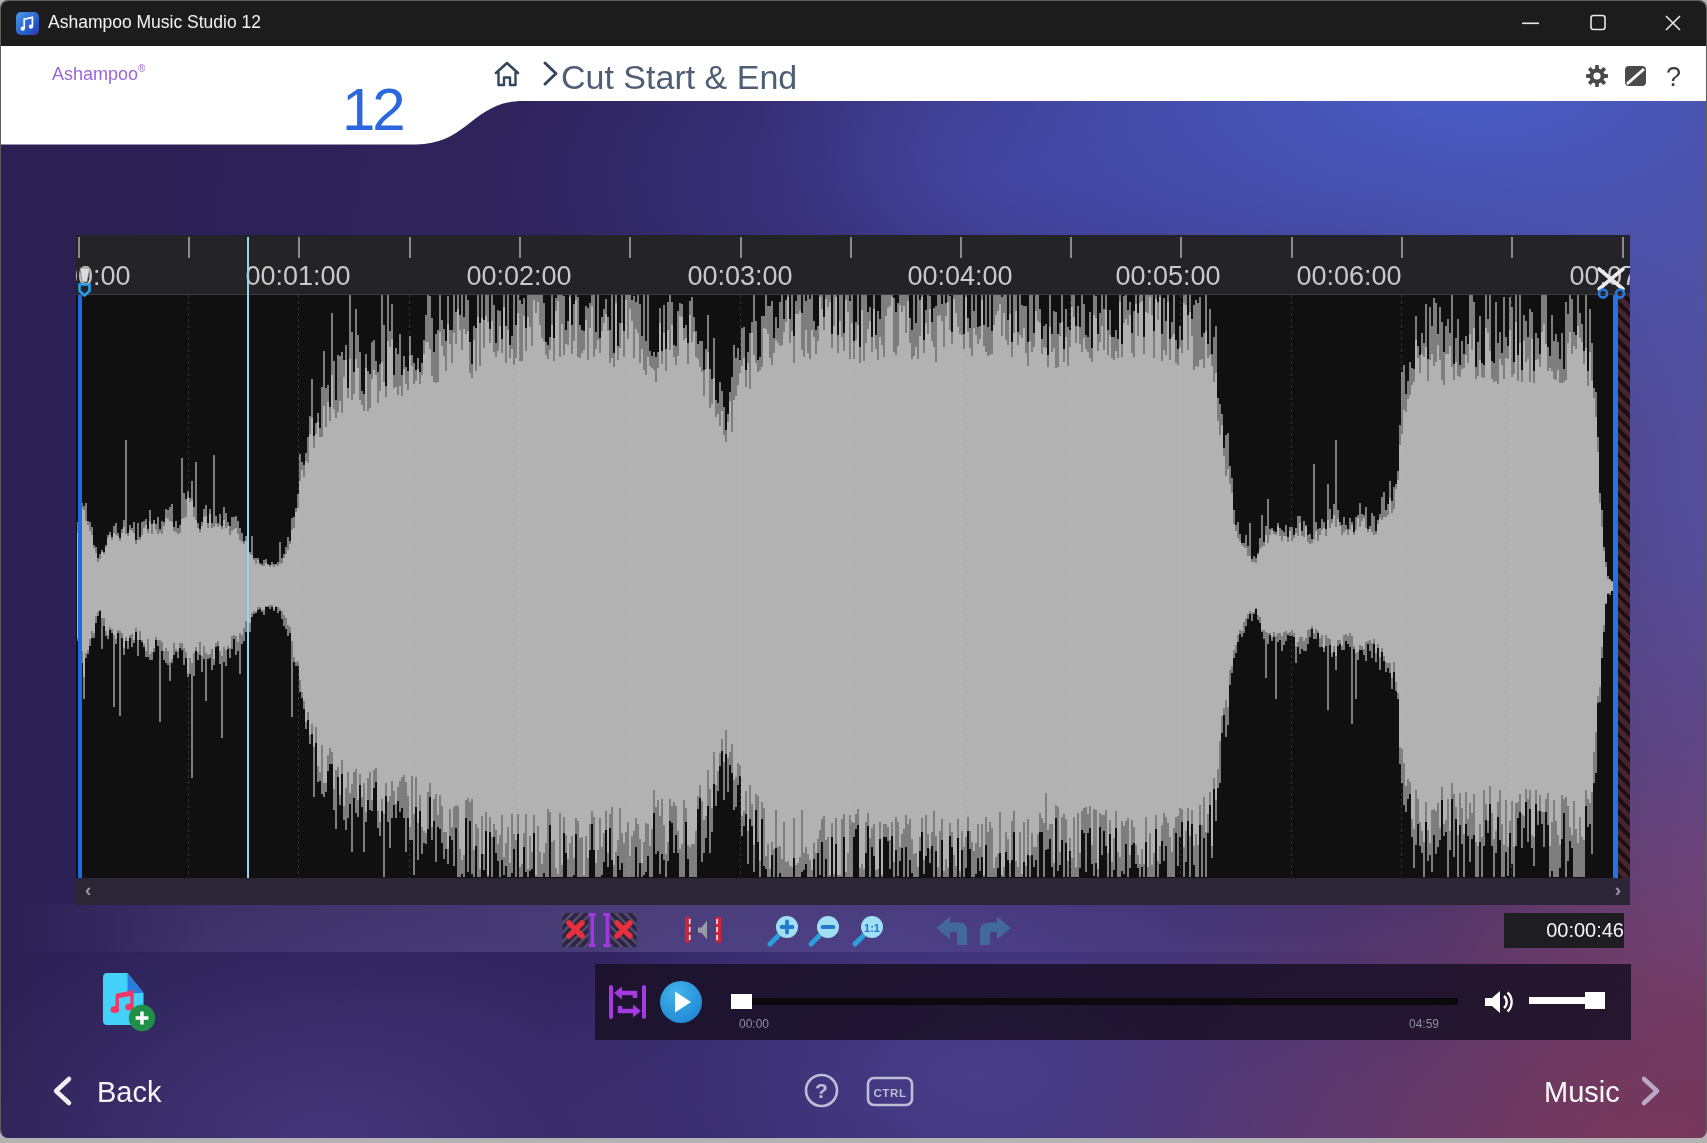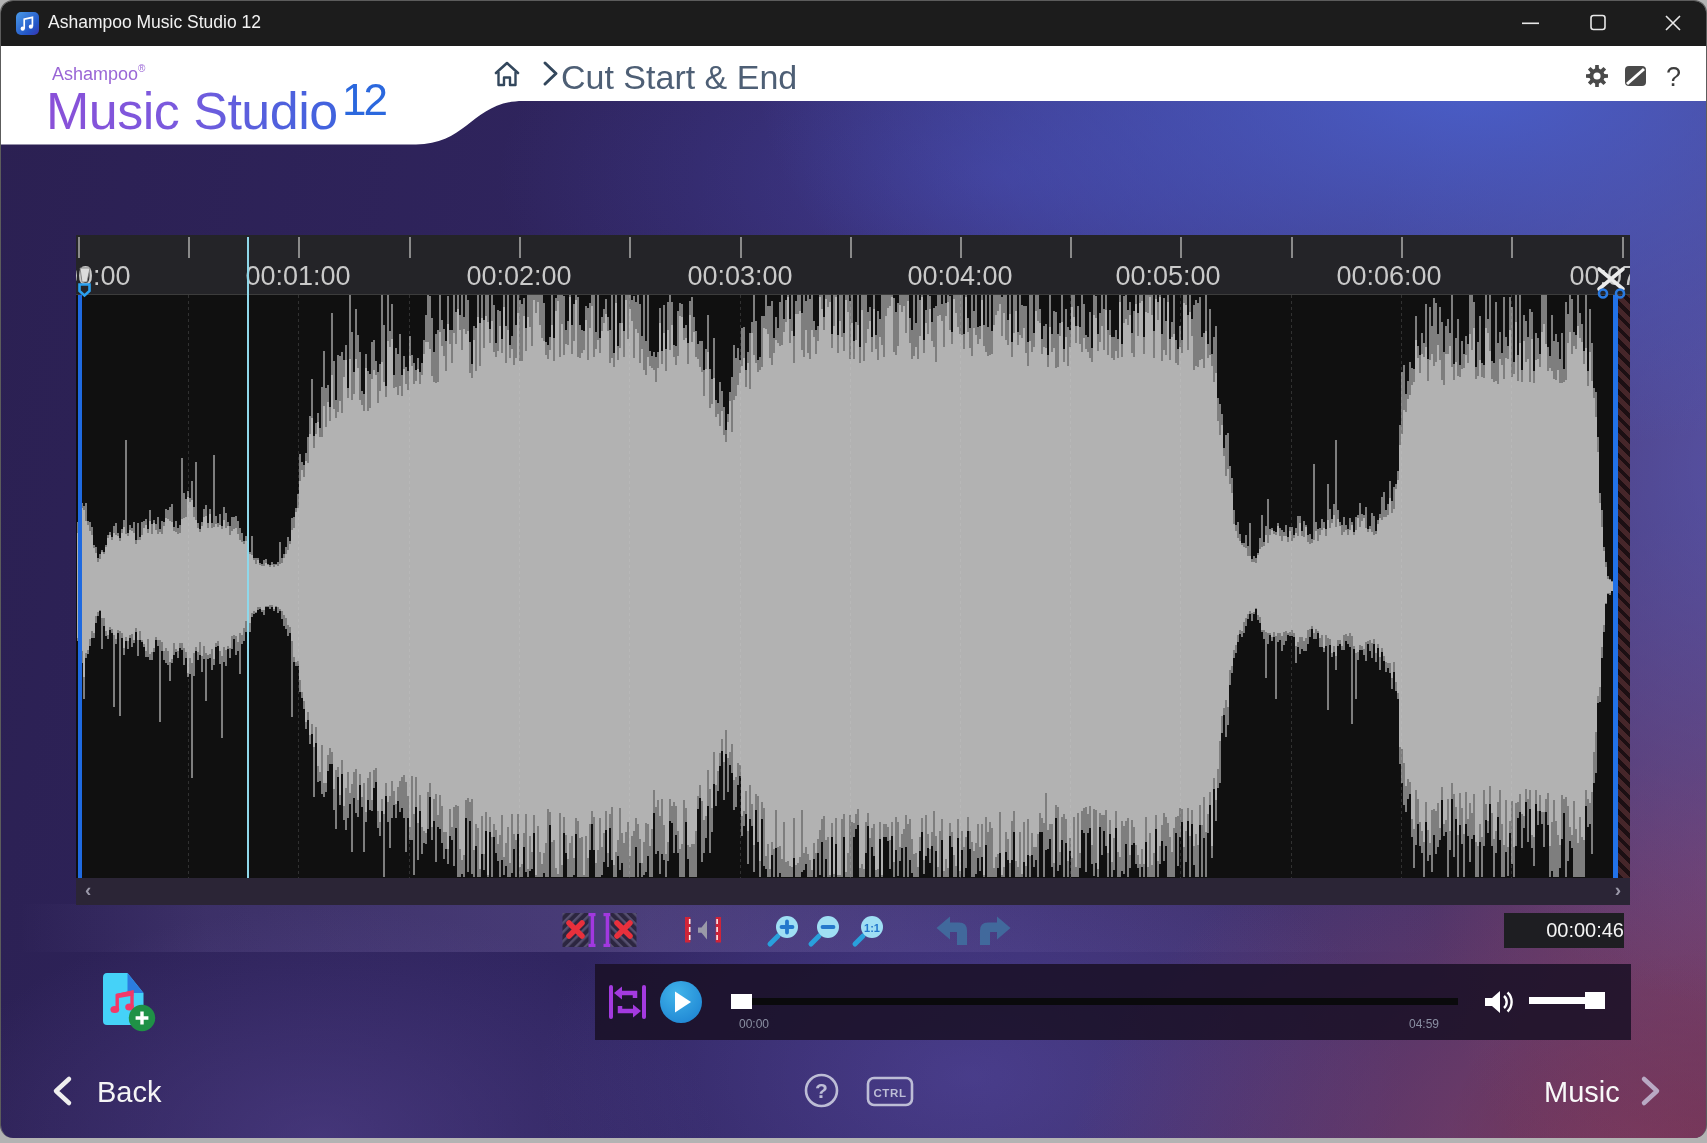--- a/index.html
+++ b/index.html
@@ -1,34 +1,34 @@
 <!DOCTYPE html>
 <html><head><meta charset="utf-8">
 <style>
 *{margin:0;padding:0;box-sizing:border-box}
 html,body{width:1707px;height:1143px;overflow:hidden;background:#b3b3b3;font-family:"Liberation Sans",sans-serif}
-#win{position:absolute;left:0;top:0;width:1707px;height:1138px;border-radius:13px;overflow:hidden;border:1px solid #5c5c5c;border-bottom:none}
+#win{position:absolute;left:0;top:0;width:1707px;height:1138px;border-radius:8px;overflow:hidden;border:1px solid #5c5c5c;border-bottom:none}
 #titlebar{position:absolute;left:0;top:0;width:100%;height:45px;background:#1c1c1c}
 #appicon{position:absolute;left:15px;top:11px;width:23px;height:23px;border-radius:5px;background:linear-gradient(135deg,#4a9ae8,#2356c8 70%,#3a34b0)}
 #titletxt{position:absolute;left:47px;top:11px;font-size:17.5px;color:#f2f2f2}
 #bg{position:absolute;left:0;top:45px;width:1707px;height:1093px;background:
  radial-gradient(1020px 540px at 1470px 30px, rgba(74,96,205,0.97), rgba(74,96,205,0) 70%),
  radial-gradient(700px 330px at 1000px 130px, rgba(78,82,198,0.42), rgba(78,82,198,0) 72%),
  radial-gradient(640px 780px at 1770px 420px, rgba(92,94,192,0.72), rgba(92,94,192,0) 70%),
  radial-gradient(420px 520px at 1730px 840px, rgba(132,66,108,0.6), rgba(132,66,108,0) 72%),
  radial-gradient(830px 600px at 1660px 1150px, rgba(152,66,100,0.7), rgba(152,66,100,0) 72%),
  radial-gradient(360px 260px at 1707px 1093px, rgba(52,18,42,0.6), rgba(52,18,42,0) 72%),
  radial-gradient(620px 360px at 970px 1030px, rgba(110,98,205,0.30), rgba(110,98,205,0) 70%),
  radial-gradient(560px 330px at 320px 1093px, rgba(90,72,150,0.5), rgba(90,72,150,0) 70%),
  linear-gradient(100deg,#2b2052 0%,#302560 38%,#392d6e 62%,#42326c 82%,#4c3662 100%)}
 #glowband{position:absolute;left:0;top:903px;width:1707px;height:48px;background:linear-gradient(90deg,rgba(190,170,235,0) 1%,rgba(190,170,235,0.10) 12%,rgba(200,180,240,0.17) 38%,rgba(190,170,235,0.06) 62%,rgba(190,170,235,0) 85%)}
 #whitehdr{position:absolute;left:0;top:45px}
 #logo-a{position:absolute;left:51px;top:62px;font-size:18px;color:#9a66d6}
 #logo-m{position:absolute;left:45px;top:80px;font-size:52px;letter-spacing:-0.5px;background:linear-gradient(90deg,#8a50d8 0%,#7a5ade 45%,#5560dd 75%,#3f63de 100%);-webkit-background-clip:text;background-clip:text;color:transparent}
-#logo-12{position:absolute;left:341px;top:74px;font-size:44px;letter-spacing:-3px;color:#2b68de}
+#logo-12{position:absolute;left:341px;top:74px;font-size:60px;letter-spacing:-3px;color:#2b68de}
 #crumb{position:absolute;left:560px;top:57px;font-size:34px;color:#4e5f75}
 #heading{position:absolute;left:77px;top:177px;font-size:34px;color:#fff;font-weight:400;letter-spacing:0px}
 #panel{position:absolute;left:75px;top:234px;width:1554px;height:670px}
 #ruler{position:absolute;left:0;top:0;width:1554px;height:60px;background:#242428;overflow:hidden}
 .tick{position:absolute;top:2px;width:2px;height:21px;background:#8a8a8a}
 .rlab{position:absolute;top:26px;width:200px;margin-left:-100px;text-align:center;font-size:27px;color:#c9c9c9}
 .grid{position:absolute;top:60px;width:1px;height:583px;background-image:linear-gradient(rgba(215,215,215,0.17) 50%,transparent 50%);background-size:1px 6px}
 #scrollbar{position:absolute;left:0;top:643px;width:1554px;height:27px;background:#2b2536}
 .sbtn{position:absolute;top:1px;font-size:19px;color:#9a98a8;font-weight:700}
 #hatch{position:absolute;left:1542px;top:60px;width:12px;height:583px;background:repeating-linear-gradient(45deg,#1c0f13 0 4px,#46262a 4px 9px)}
@@ -58,21 +58,20 @@
       </svg>
     </div>
 <div id="titletxt">Ashampoo Music Studio 12</div>
 <svg style="left:1516px;top:0" width="191" height="45">
  <rect x="5" y="21.5" width="17" height="1.6" fill="#e8e8e8"></rect>
  <rect x="74" y="14.5" width="14" height="14" rx="2.5" fill="none" stroke="#e8e8e8" stroke-width="1.6"></rect>
  <path d="M149 15 L163 29 M163 15 L149 29" stroke="#e8e8e8" stroke-width="1.6"></path>
 </svg>
 
 <div id="logo-a">Ashampoo<span style="font-size:10px;vertical-align:8px">®</span></div>
-<div id="logo-m">Music Studio</div>
 <div id="logo-12">12</div>
 
 <svg style="left:492px;top:58px" width="80" height="32">
  <path d="M3 14 L14 4 L25 14" stroke="#33475c" stroke-width="2.6" fill="none" stroke-linecap="round" stroke-linejoin="round"></path>
  <path d="M5.5 13 V26 H11 V18.5 H17 V26 H22.5 V13" stroke="#33475c" stroke-width="2.4" fill="none" stroke-linejoin="round"></path>
  <path d="M52 4 L63 14.5 L52 25" stroke="#33475c" stroke-width="3" fill="none" stroke-linecap="round" stroke-linejoin="round"></path>
 </svg>
 <div id="crumb">Cut Start &amp; End</div>
 
 <svg style="left:1583px;top:62px" width="110" height="30">
@@ -100,21 +99,21 @@
         <div class="tick" style="left:1215px"></div>
         <div class="tick" style="left:1325px"></div>
         <div class="tick" style="left:1435px"></div>
         <div class="tick" style="left:1546px"></div>
         <div class="rlab" style="left:2px">00:00:00</div>
         <div class="rlab" style="left:222px">00:01:00</div>
         <div class="rlab" style="left:443px">00:02:00</div>
         <div class="rlab" style="left:664px">00:03:00</div>
         <div class="rlab" style="left:884px">00:04:00</div>
         <div class="rlab" style="left:1092px">00:05:00</div>
-        <div class="rlab" style="left:1313px">00:06:00</div>
+        <div class="rlab" style="left:1273px">00:06:00</div>
         <div class="rlab" style="left:1546px">00:07:00</div>
       </div>
  <svg width="1554" height="583" style="position:absolute;left:0;top:60px" shape-rendering="crispEdges">
 <rect x="0" y="0" width="1554" height="583" fill="#101010"></rect>
 <line x1="2" y1="291" x2="1537" y2="291" stroke="#8a8a8a" stroke-width="1"></line>
 <path d="M77 521V640M79 472V656M81 502V662M83 505V698M85 502V657M87 520V653M89 521V645M91 526V637M93 544V637M95 546V622M97 557V615M99 553V610M101 549V648M103 551V625M105 544V635M107 534V638M109 531V629M111 536V632M113 525V706M115 522V643M117 532V632M119 537V715M121 528V637M123 519V654M125 439V640M127 532V648M129 524V637M131 527V646M133 521V642M135 539V631M137 522V655M139 536V639M141 521V641M143 520V646M145 518V656M147 528V656M149 509V659M151 523V659M153 519V651M155 523V639M157 516V645M159 528V721M161 520V650M163 521V659M165 508V662M167 509V664M169 506V680M171 503V662M173 526V654M175 520V651M177 527V657M179 524V647M181 457V649M183 492V664M185 498V657M187 490V676M189 497V673M191 480V777M193 506V675M195 461V650M197 522V659M199 528V654M201 521V671M203 508V658M205 504V700M207 522V658M209 508V657M211 522V669M213 454V664M215 515V646M217 522V645M219 513V663M221 525V737M223 506V661M225 512V665M227 521V648M229 525V657M231 516V648M233 516V638M235 515V654M237 520V650M239 527V673M241 532V643M243 540V640M245 535V631M247 540V620M249 551V631M251 535V616M253 557V613M255 557V612M257 557V609M259 562V608M261 563V611M263 559V614M265 558V606M267 563V606M269 564V608M271 561V606M273 563V610M275 563V606M277 561V612M279 541V610M281 557V618M283 553V625M285 546V628M287 536V635M289 540V632M291 517V716M293 516V661M295 507V665M297 493V665M299 453V691M301 461V697M303 464V708M305 452V728M307 436V719M309 415V743M311 378V733M313 435V796M315 422V742M317 412V781M319 427V780M321 386V793M323 350V796M325 387V791M327 384V770M329 406V763M331 312V763M333 360V809M335 399V828M337 354V776M339 355V804M341 351V773M343 359V819M345 344V829M347 387V817M349 294V803M351 331V851M353 371V797M355 308V812M357 334V816M359 351V784M361 390V806M363 393V851M365 353V821M367 370V799M369 373V809M371 341V810M373 339V787M375 360V781M377 371V827M379 363V835M381 294V810M383 324V876M385 385V795M387 294V821M389 330V847M391 303V817M393 374V804M395 347V817M397 353V800M399 333V811M401 374V807M403 355V817M405 366V851M407 370V817M409 335V839M411 354V839M413 362V874M415 369V806M417 357V859M419 371V810M421 362V853M423 339V842M425 314V843M427 294V828M429 295V796M431 317V839M433 351V820M435 333V861M437 329V826M439 294V828M441 319V842M443 328V858M445 340V848M447 295V863M449 329V835M451 329V839M453 294V865M455 311V827M457 294V876M459 314V876M461 294V873M463 316V876M465 294V817M467 299V871M469 341V820M471 363V873M473 325V876M475 327V845M477 294V876M479 322V876M481 294V853M483 319V869M485 294V830M487 294V876M489 328V831M491 294V876M493 304V836M495 342V852M497 309V860M499 310V876M501 338V859M503 294V874M505 325V865M507 294V876M509 344V876M511 335V872M513 294V848M515 324V876M517 294V833M519 299V876M521 303V876M523 297V846M525 327V871M527 294V876M529 294V870M531 294V868M533 294V832M535 294V876M537 294V876M539 294V876M541 294V876M543 302V872M545 341V876M547 344V876M549 336V824M551 294V876M553 337V876M555 297V876M557 294V876M559 294V876M561 294V876M563 295V832M565 329V852M567 320V876M569 294V876M571 324V876M573 303V874M575 294V833M577 296V876M579 324V876M581 329V876M583 330V876M585 305V876M587 307V876M589 302V849M591 294V823M593 294V849M595 331V876M597 294V876M599 337V876M601 316V874M603 308V861M605 298V829M607 316V866M609 329V827M611 294V859M613 352V876M615 294V876M617 345V855M619 322V869M621 294V862M623 330V876M625 294V876M627 294V876M629 294V876M631 299V876M633 295V876M635 301V846M637 294V876M639 303V862M641 335V876M643 294V874M645 340V871M647 294V855M649 350V876M651 355V876M653 351V812M655 356V853M657 351V850M659 307V873M661 350V853M663 304V859M665 348V876M667 301V860M669 294V820M671 301V822M673 344V852M675 345V834M677 310V852M679 302V876M681 303V876M683 327V876M685 324V821M687 342V858M689 300V876M691 296V876M693 316V876M695 330V876M697 343V808M699 340V797M701 340V861M703 369V852M705 348V837M707 314V805M709 368V852M711 378V831M713 337V783M715 399V805M717 402V790M719 381V765M721 390V750M723 406V799M725 429V753M727 413V791M729 391V764M731 376V772M733 344V809M735 357V806M737 347V784M739 359V775M741 327V835M743 326V825M745 369V813M747 351V863M749 332V818M751 321V825M753 294V871M755 320V809M757 359V841M759 356V876M761 315V818M763 315V865M765 294V868M767 305V876M769 305V876M771 300V854M773 337V876M775 316V847M777 327V876M779 301V872M781 294V876M783 318V876M785 299V876M787 294V876M789 318V876M791 294V876M793 335V857M795 300V876M797 294V876M799 294V876M801 312V871M803 294V869M805 300V863M807 294V876M809 298V876M811 294V876M813 320V858M815 329V876M817 325V852M819 294V874M821 294V841M823 316V876M825 294V858M827 294V876M829 294V876M831 333V836M833 294V876M835 294V843M837 334V876M839 294V876M841 294V876M843 332V836M845 294V876M847 294V876M849 300V876M851 294V876M853 340V836M855 321V828M857 294V824M859 346V876M861 294V876M863 294V876M865 294V852M867 311V825M869 306V876M871 336V846M873 294V855M875 334V876M877 310V876M879 318V838M881 294V876M883 294V836M885 294V836M887 294V840M889 294V868M891 294V835M893 297V876M895 311V849M897 302V875M899 294V860M901 294V847M903 294V876M905 294V846M907 294V876M909 317V859M911 329V872M913 294V876M915 322V876M917 294V876M919 299V850M921 294V831M923 339V873M925 309V855M927 294V847M929 295V862M931 321V845M933 307V876M935 305V850M937 294V876M939 294V876M941 303V839M943 294V876M945 302V876M947 294V876M949 295V835M951 331V846M953 294V876M955 294V876M957 294V837M959 294V876M961 294V849M963 333V876M965 294V867M967 317V830M969 327V848M971 294V876M973 310V876M975 294V873M977 326V857M979 325V870M981 294V856M983 324V876M985 294V844M987 326V876M989 294V876M991 330V876M993 294V876M995 294V876M997 294V867M999 294V852M1001 296V876M1003 294V876M1005 294V851M1007 319V859M1009 294V876M1011 341V859M1013 294V831M1015 294V876M1017 331V876M1019 294V876M1021 304V876M1023 305V861M1025 305V876M1027 341V854M1029 294V876M1031 294V854M1033 332V866M1035 294V859M1037 294V876M1039 308V831M1041 338V831M1043 325V876M1045 323V849M1047 354V848M1049 294V838M1051 333V866M1053 310V876M1055 311V817M1057 333V870M1059 322V864M1061 294V839M1063 348V876M1065 308V842M1067 326V876M1069 329V850M1071 294V876M1073 294V876M1075 325V876M1077 305V876M1079 326V867M1081 294V829M1083 303V832M1085 334V871M1087 336V832M1089 311V827M1091 347V863M1093 294V875M1095 295V862M1097 333V876M1099 312V826M1101 294V854M1103 308V830M1105 294V845M1107 329V876M1109 309V833M1111 336V876M1113 336V869M1115 329V827M1117 338V876M1119 294V876M1121 343V870M1123 295V873M1125 294V843M1127 309V876M1129 301V867M1131 332V844M1133 310V842M1135 294V863M1137 312V867M1139 294V876M1141 294V866M1143 336V876M1145 294V841M1147 294V876M1149 294V876M1151 294V876M1153 330V876M1155 294V828M1157 301V876M1159 294V863M1161 333V840M1163 297V860M1165 320V845M1167 294V876M1169 338V876M1171 321V876M1173 294V876M1175 339V832M1177 348V865M1179 325V836M1181 339V821M1183 294V876M1185 294V861M1187 314V820M1189 294V876M1191 318V823M1193 304V864M1195 299V876M1197 302V876M1199 296V824M1201 336V876M1203 332V837M1205 294V876M1207 343V832M1209 308V804M1211 353V857M1213 336V788M1215 325V820M1217 397V787M1219 403V782M1221 413V732M1223 447V714M1225 434V736M1227 432V724M1229 465V684M1231 477V672M1233 509V657M1235 524V652M1237 521V641M1239 533V633M1241 542V636M1243 542V632M1245 534V625M1247 545V618M1249 522V613M1251 558V620M1253 555V613M1255 557V608M1257 552V619M1259 537V622M1261 514V631M1263 541V638M1265 525V677M1267 498V643M1269 528V634M1271 527V640M1273 530V636M1275 531V698M1277 522V641M1279 527V639M1281 529V650M1283 531V644M1285 524V640M1287 536V634M1289 526V635M1291 526V635M1293 534V636M1295 527V662M1297 515V646M1299 515V653M1301 530V648M1303 520V650M1305 524V650M1307 534V643M1309 533V636M1311 538V628M1313 463V638M1315 521V638M1317 528V632M1319 527V646M1321 518V646M1323 521V651M1325 528V645M1327 483V709M1329 508V644M1331 518V656M1333 503V651M1335 439V669M1337 509V645M1339 521V643M1341 524V649M1343 516V649M1345 524V640M1347 528V643M1349 517V646M1351 521V723M1353 531V648M1355 516V698M1357 514V659M1359 502V649M1361 513V649M1363 514V654M1365 506V660M1367 528V643M1369 525V650M1371 512V657M1373 515V643M1375 530V661M1377 519V647M1379 513V669M1381 496V651M1383 491V660M1385 509V671M1387 503V667M1389 480V672M1391 500V688M1393 486V671M1395 483V690M1397 470V698M1399 424V763M1401 371V782M1403 364V804M1405 393V811M1407 380V798M1409 361V793M1411 367V836M1413 368V867M1415 315V844M1417 345V823M1419 354V845M1421 332V852M1423 342V876M1425 303V821M1427 358V860M1429 306V854M1431 325V871M1433 297V834M1435 302V853M1437 333V846M1439 306V839M1441 321V799M1443 351V835M1445 325V831M1447 318V876M1449 332V849M1451 294V798M1453 363V856M1455 337V818M1457 318V876M1459 364V824M1461 340V843M1463 353V876M1465 335V823M1467 343V835M1469 294V861M1471 294V838M1473 301V834M1475 366V876M1477 341V876M1479 315V841M1481 362V876M1483 364V845M1485 294V819M1487 318V832M1489 294V803M1491 360V845M1493 362V876M1495 301V852M1497 342V816M1499 331V839M1501 352V876M1503 296V876M1505 336V851M1507 345V875M1509 296V832M1511 306V863M1513 361V876M1515 294V845M1517 354V817M1519 294V811M1521 369V847M1523 314V827M1525 320V801M1527 336V841M1529 308V808M1531 311V847M1533 370V865M1535 332V803M1537 337V824M1539 353V810M1541 294V823M1543 294V846M1545 294V811M1547 346V824M1549 355V876M1551 314V870M1553 340V876M1555 333V876M1557 341V876M1559 358V867M1561 332V838M1563 368V812M1565 301V876M1567 313V860M1569 294V840M1571 298V847M1573 331V876M1575 334V876M1577 294V876M1579 312V876M1581 323V876M1583 350V876M1585 294V805M1587 370V826M1589 308V823M1591 342V853M1593 387V782M1595 391V772M1597 436V702M1599 492V701M1601 509V657M1603 546V631M1605 561V603M1607 575V593M1609 578V594M1611 580V590" stroke="#7e7e7e" stroke-width="2" fill="none" transform="translate(-75,-294)"></path>
 <path d="M77 532V637M79 528V649M81 507V650M83 509V676M85 520V652M87 524V649M89 530V638M91 534V630M93 547V632M95 552V615M97 561V611M99 558V609M101 551V617M103 553V617M105 546V630M107 537V634M109 534V626M111 539V628M113 532V634M115 534V638M117 535V629M119 540V630M121 532V632M123 526V647M125 533V636M127 535V640M129 529V634M131 530V633M133 532V639M135 543V627M137 539V639M139 539V630M141 534V639M143 527V643M145 524V650M147 532V638M149 520V653M151 533V651M153 522V647M155 529V636M157 533V639M159 531V639M161 533V641M163 525V650M165 517V647M167 518V650M169 520V661M171 521V658M173 530V642M175 531V648M177 533V650M179 532V642M181 518V642M183 517V647M185 516V651M187 496V672M189 501V657M191 499V662M193 516V652M195 519V646M197 527V651M199 531V641M201 525V655M203 516V645M205 515V652M207 527V654M209 513V653M211 527V648M213 526V658M215 523V642M217 526V640M219 524V650M221 528V655M223 519V646M225 527V649M227 525V645M229 534V647M231 530V635M233 528V634M235 527V635M237 533V641M239 539V632M241 541V634M243 543V627M245 540V620M247 552V618M249 553V622M251 554V612M253 559V610M255 563V611M257 559V606M259 564V606M261 565V609M263 565V609M265 562V605M267 564V605M269 566V604M271 564V604M273 566V608M275 564V605M277 565V606M279 563V608M281 562V610M283 557V614M285 553V617M287 549V624M289 543V626M291 529V640M293 527V656M295 511V661M297 507V660M299 480V679M301 469V691M303 476V700M305 460V721M307 462V711M309 433V734M311 417V723M313 447V746M315 433V726M317 421V765M319 436V771M321 436V744M323 405V782M325 426V782M327 401V754M329 420V747M331 374V751M333 408V788M335 417V769M337 411V766M339 400V794M341 412V759M343 376V805M345 359V787M347 397V771M349 358V792M351 399V783M353 393V771M355 358V768M357 367V799M359 399V773M361 404V796M363 410V782M365 367V811M367 410V777M369 407V771M371 378V799M373 369V769M375 374V767M377 402V810M379 390V821M381 361V798M383 381V813M385 396V782M387 340V801M389 346V795M391 338V780M393 387V790M395 386V803M397 394V786M399 385V780M401 395V776M403 368V774M405 383V781M407 389V795M409 355V826M411 365V775M413 383V813M415 380V776M417 368V822M419 383V794M421 374V826M423 353V830M425 341V832M427 341V791M429 348V782M431 375V826M433 381V798M435 382V793M437 381V814M439 331V794M441 345V805M443 355V831M445 370V831M447 323V848M449 343V808M451 362V826M453 332V806M455 343V804M457 308V805M459 329V848M461 349V859M463 328V854M465 333V799M467 330V797M469 372V801M471 377V798M473 339V849M475 370V823M477 316V827M479 365V868M481 317V815M483 347V853M485 315V811M487 321V874M489 342V816M491 320V836M493 351V823M495 356V829M497 350V843M499 325V834M501 352V814M503 306V856M505 362V842M507 329V826M509 357V862M511 348V813M513 364V833M515 357V839M517 312V813M519 360V866M521 360V863M523 315V832M525 350V813M527 316V868M529 326V835M531 345V851M533 299V814M535 312V874M537 301V825M539 324V851M541 337V863M543 340V852M545 354V842M547 358V808M549 349V811M551 324V841M553 360V839M555 310V867M557 300V873M559 356V812M561 323V864M563 354V816M565 343V834M567 344V858M569 296V842M571 353V835M573 340V857M575 299V817M577 356V820M579 357V837M581 352V836M583 349V874M585 319V835M587 359V857M589 327V823M591 305V810M593 356V816M595 348V862M597 339V849M599 352V817M601 330V846M603 322V832M605 313V810M607 330V852M609 362V813M611 357V806M613 366V864M615 302V851M617 359V839M619 347V807M621 322V832M623 356V842M625 299V831M627 338V821M629 308V855M631 320V835M633 357V830M635 328V817M637 332V823M639 362V838M641 348V862M643 369V841M645 374V822M647 356V823M649 365V845M651 367V828M653 369V789M655 381V806M657 367V799M659 322V815M661 363V798M663 332V824M665 370V853M667 329V841M669 349V798M671 324V805M673 356V801M675 364V805M677 355V830M679 315V848M681 316V843M683 339V799M685 337V807M687 363V844M689 314V846M691 341V843M693 331V843M695 356V830M697 358V795M699 366V784M701 371V800M703 395V819M705 368V815M707 351V769M709 407V788M711 403V807M713 377V751M715 416V784M717 413V770M719 425V752M721 410V738M723 434V761M725 441V729M727 421V757M729 400V751M731 431V743M733 399V779M735 395V776M737 384V762M739 372V764M741 365V815M743 357V810M745 386V790M747 362V830M749 388V784M751 332V803M753 354V844M755 362V793M757 371V795M759 369V860M761 366V801M763 327V807M765 328V855M767 333V843M769 357V868M771 364V841M773 352V848M775 339V809M777 342V846M779 345V845M781 344V858M783 331V821M785 321V861M787 296V860M789 342V865M791 330V866M793 362V817M795 313V864M797 313V862M799 310V856M801 349V809M803 356V852M805 329V846M807 352V853M809 358V859M811 329V869M813 336V842M815 353V852M817 340V838M819 296V829M821 308V818M823 329V815M825 298V839M827 306V836M829 301V874M831 347V822M833 325V873M835 296V817M837 352V874M839 320V874M841 336V818M843 350V813M845 299V871M847 311V852M849 358V814M851 322V821M853 358V822M855 339V813M857 324V808M859 362V867M861 309V863M863 360V868M865 342V821M867 328V812M869 320V837M871 351V827M873 308V823M875 348V869M877 359V868M879 336V821M881 344V874M883 356V823M885 315V823M887 307V826M889 305V839M891 296V821M893 351V861M895 354V816M897 345V821M899 304V846M901 311V833M903 305V828M905 332V814M907 300V823M909 342V818M911 358V838M913 355V853M915 346V852M917 358V866M919 335V836M921 296V817M923 352V859M925 322V814M927 333V833M929 308V848M931 340V831M933 346V810M935 361V835M937 315V866M939 314V830M941 320V818M943 346V870M945 315V858M947 301V867M949 329V822M951 343V831M953 298V854M955 312V865M957 326V818M959 333V870M961 334V830M963 348V846M965 296V836M967 331V816M969 347V830M971 355V841M973 327V850M975 334V842M977 343V823M979 338V846M981 299V823M983 345V874M985 351V816M987 355V831M989 354V821M991 353V827M993 324V867M995 314V856M997 310V853M999 303V811M1001 335V874M1003 312V866M1005 339V831M1007 344V838M1009 313V862M1011 356V820M1013 332V810M1015 310V860M1017 344V866M1019 334V831M1021 337V873M1023 327V821M1025 352V865M1027 365V818M1029 340V855M1031 351V832M1033 346V846M1035 310V846M1037 320V833M1039 322V812M1041 353V817M1043 346V822M1045 347V792M1047 366V829M1049 326V823M1051 351V823M1053 347V862M1055 367V804M1057 366V806M1059 335V851M1061 321V816M1063 361V813M1065 336V818M1067 365V860M1069 346V837M1071 306V857M1073 316V816M1075 342V866M1077 325V812M1079 343V852M1081 351V810M1083 337V807M1085 348V806M1087 351V813M1089 357V805M1091 361V844M1093 314V808M1095 317V809M1097 350V868M1099 341V812M1101 325V814M1103 349V814M1105 309V809M1107 354V852M1109 334V819M1111 357V861M1113 359V837M1115 350V810M1117 357V851M1119 301V856M1121 356V820M1123 322V825M1125 318V820M1127 324V817M1129 314V854M1131 352V819M1133 356V826M1135 303V844M1137 335V854M1139 302V863M1141 300V848M1143 353V863M1145 311V816M1147 312V866M1149 296V832M1151 314V864M1153 357V852M1155 298V814M1157 319V860M1159 296V845M1161 360V824M1163 349V812M1165 354V816M1167 301V822M1169 359V836M1171 336V851M1173 333V827M1175 362V816M1177 364V815M1179 346V807M1181 352V808M1183 302V846M1185 304V830M1187 349V807M1189 311V835M1191 335V809M1193 369V845M1195 365V833M1197 366V844M1199 359V804M1201 358V824M1203 367V796M1205 330V831M1207 357V813M1209 354V791M1211 365V845M1213 381V777M1215 372V799M1217 420V768M1219 434V740M1221 424V715M1223 455V707M1225 475V699M1227 468V706M1229 483V669M1231 492V665M1233 523V649M1235 530V644M1237 537V634M1239 540V629M1241 544V630M1243 546V621M1245 547V617M1247 555V613M1249 555V610M1251 561V612M1253 561V611M1255 562V607M1257 554V614M1259 548V616M1261 546V629M1263 545V629M1265 534V631M1267 542V632M1269 534V632M1271 529V636M1273 533V631M1275 534V635M1277 525V632M1279 535V632M1281 540V635M1283 535V631M1285 535V630M1287 541V632M1289 530V631M1291 540V629M1293 537V632M1295 532V645M1297 535V641M1299 522V636M1301 535V636M1303 536V640M1305 526V637M1307 541V629M1309 543V628M1311 542V625M1313 539V632M1315 530V628M1317 540V630M1319 534V637M1321 529V634M1323 527V647M1325 535V634M1327 519V637M1329 527V638M1331 522V652M1333 514V645M1335 526V655M1337 518V639M1339 525V639M1341 534V645M1343 531V634M1345 529V633M1347 534V635M1349 529V632M1351 524V635M1353 534V645M1355 529V652M1357 517V651M1359 526V644M1361 520V645M1363 517V648M1365 527V641M1367 531V640M1369 528V639M1371 531V642M1373 534V638M1375 533V652M1377 523V643M1379 517V656M1381 519V647M1383 516V655M1385 516V661M1387 514V662M1389 497V662M1391 512V677M1393 508V661M1395 488V681M1397 479V692M1399 444V746M1401 433V748M1403 409V762M1405 411V785M1407 398V778M1409 394V781M1411 384V818M1413 381V828M1415 339V789M1417 357V798M1419 372V821M1421 353V830M1423 356V841M1425 346V801M1427 380V829M1429 359V842M1431 353V809M1433 365V808M1435 361V810M1437 344V802M1439 359V827M1441 379V786M1443 384V823M1445 353V819M1447 353V798M1449 345V830M1451 366V782M1453 379V793M1455 361V806M1457 375V834M1459 376V792M1461 368V807M1463 367V833M1465 354V791M1467 362V818M1469 333V802M1471 349V812M1473 327V793M1475 378V841M1477 375V845M1479 359V823M1481 376V836M1483 377V789M1485 327V803M1487 332V820M1489 350V785M1491 378V812M1493 381V838M1495 380V830M1497 383V801M1499 358V789M1501 364V823M1503 378V844M1505 357V799M1507 358V846M1509 329V820M1511 376V800M1513 373V846M1515 321V802M1517 380V801M1519 342V793M1521 381V813M1523 340V815M1525 361V788M1527 358V798M1529 381V789M1531 338V834M1533 382V836M1535 359V789M1537 358V810M1539 366V794M1541 331V811M1543 323V811M1545 343V798M1547 370V792M1549 367V845M1551 370V821M1553 378V799M1555 379V820M1557 369V834M1559 382V844M1561 382V794M1563 381V798M1565 379V796M1567 342V805M1569 331V826M1571 353V834M1573 345V800M1575 348V828M1577 325V842M1579 337V816M1581 341V836M1583 363V839M1585 347V789M1587 385V798M1589 351V802M1591 380V791M1593 397V751M1595 416V731M1597 451V695M1599 502V686M1601 526V646M1603 550V624M1605 566V602M1607 578V592M1609 579V592M1611 581V590" stroke="#b2b2b2" stroke-width="2" fill="none" transform="translate(-75,-294)"></path>
 </svg>
  <div style="position:absolute;left:0;top:59px;width:1554px;height:1px;background:#3c3c3c"></div>
  <div class="grid" style="left:112px"></div>

